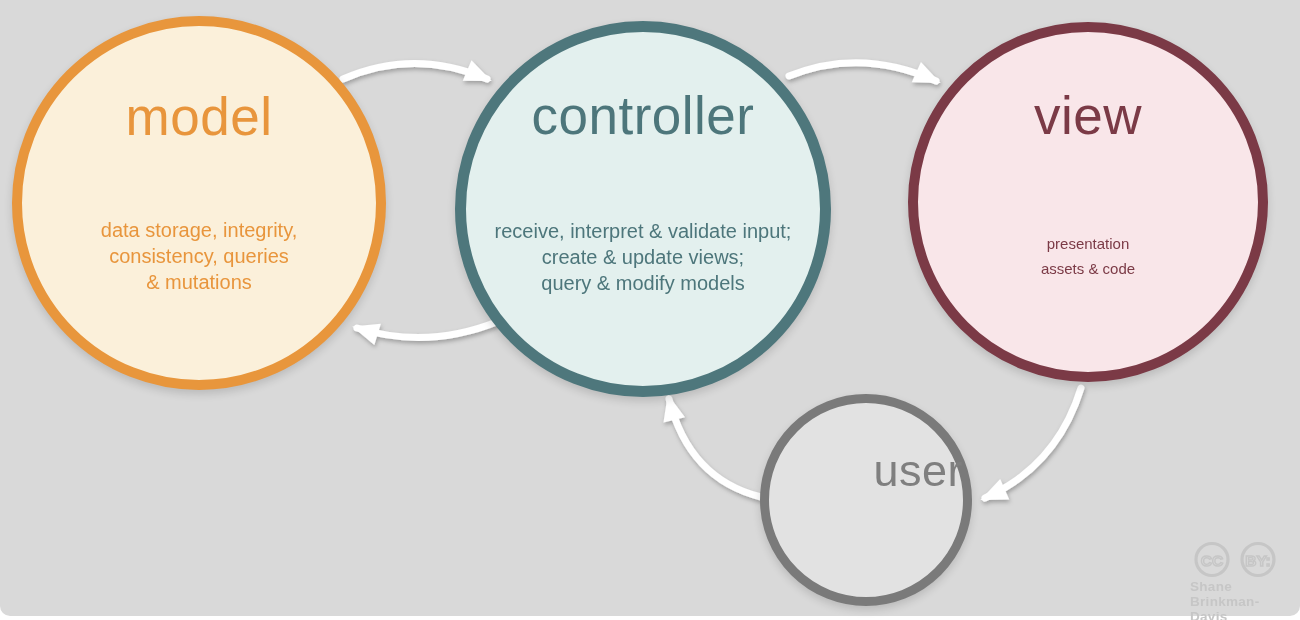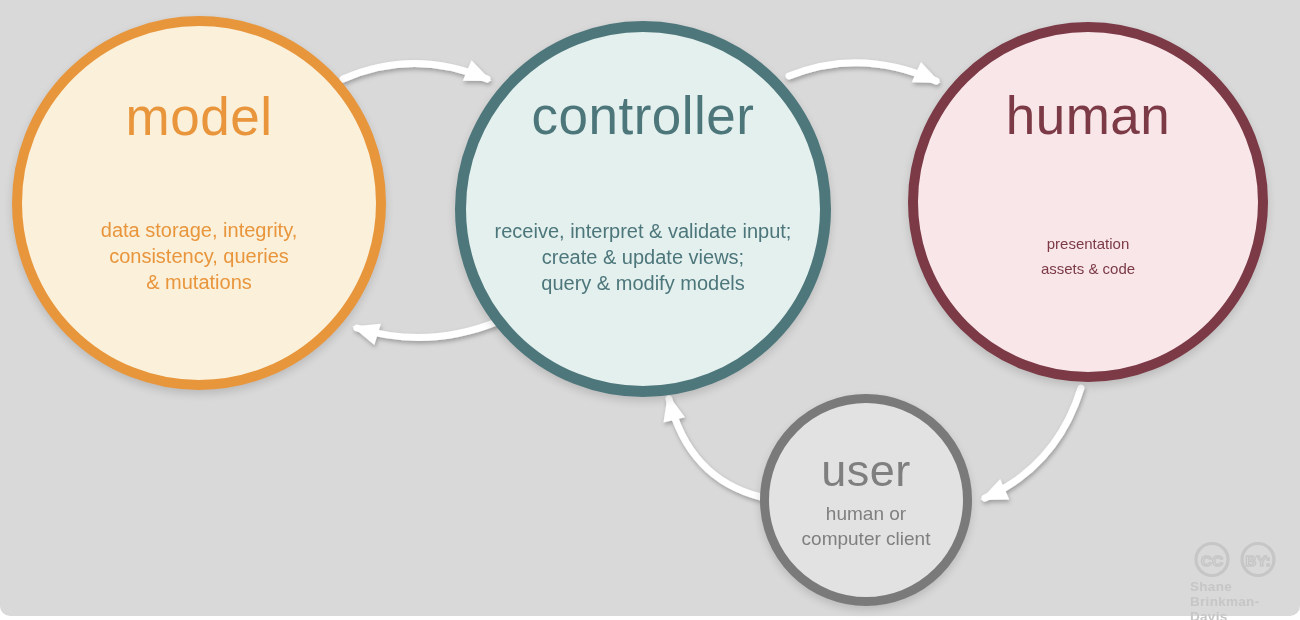--- a/index.html
+++ b/index.html
@@ -110,29 +110,27 @@
   </div>
 
   <div class="circle circle-model" style="border-color: rgb(232, 150, 60); background: rgb(251, 240, 218); color: rgb(232, 149, 60);">
     <div class="node-title">model</div>
     <div class="node-desc">data storage, integrity,
 consistency, queries
 &amp; mutations</div>
   </div>
 
   <div class="circle circle-view" style="border-color: rgb(123, 58, 70); background: rgb(249, 230, 233); color: rgb(123, 58, 70);">
-    <div class="node-title">human</div>
+    <div class="node-title">view</div>
     <div class="node-desc">presentation
 assets &amp; code</div>
   </div>
 
-  <div class="circle circle-user" style="border-color: rgb(122, 122, 122); background: rgb(226, 226, 226); color: rgb(127, 127, 127);">
+  <div class="circle circle-user" style="border-color: rgb(122, 122, 122); background: rgb(226, 226, 226); color: rgb(127, 127, 127); text-align: right;">
     <div class="node-title">user</div>
-    <div class="node-desc">human or
-computer client</div>
   </div>
 
   <div class="attribution" style="color: rgb(198, 198, 198);">
     <svg class="badges" width="86" height="37" viewBox="0 0 86 37">
       <g>
         <circle class="wm-stroke" cx="19" cy="18.5" r="16" fill="none" stroke="#c6c6c6" stroke-width="3.2"></circle>
         <text class="wm-stroke" x="19" y="24.5" text-anchor="middle" font-size="15.5" font-weight="bold" fill="none" stroke="#c6c6c6" stroke-width="1.4">CC</text>
       </g>
       <g>
         <circle class="wm-stroke" cx="65" cy="18.5" r="16" fill="none" stroke="#c6c6c6" stroke-width="3.2"></circle>

